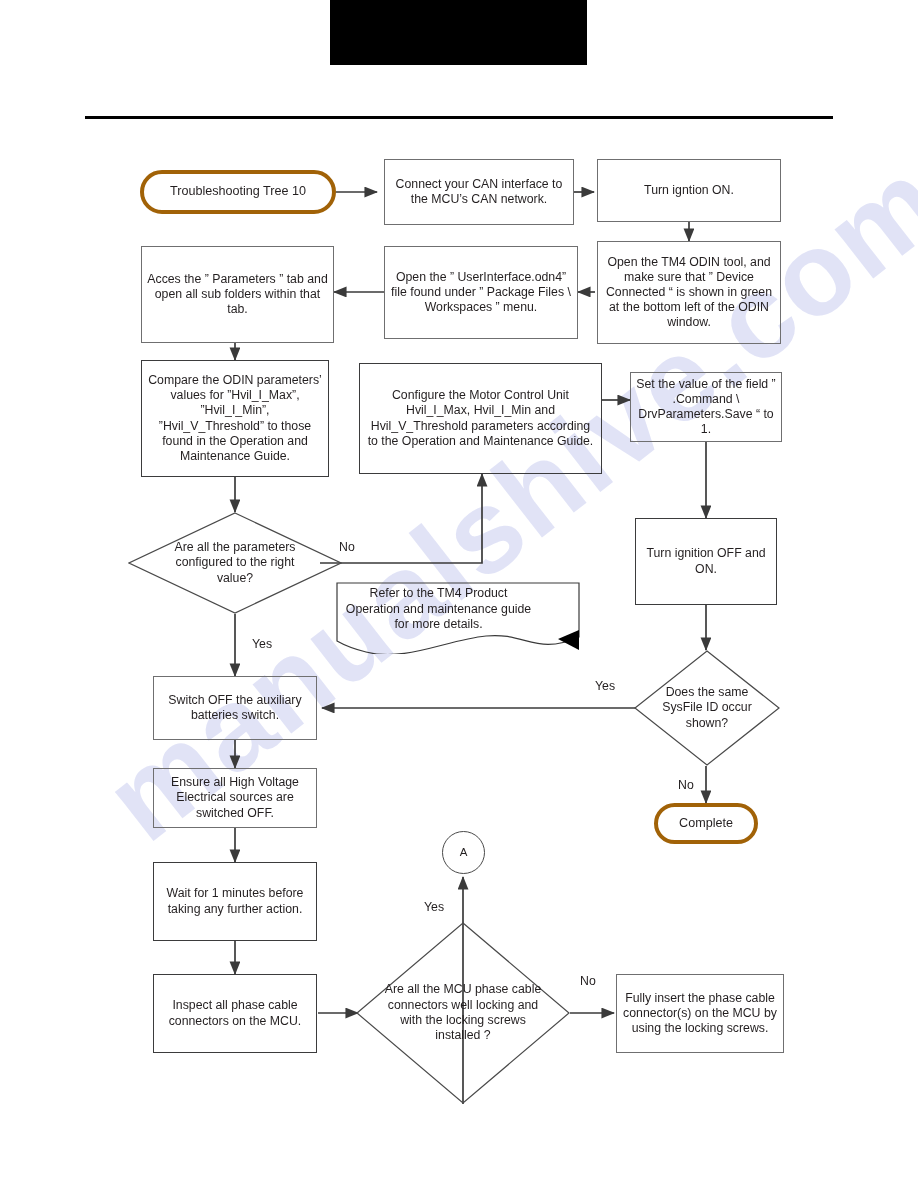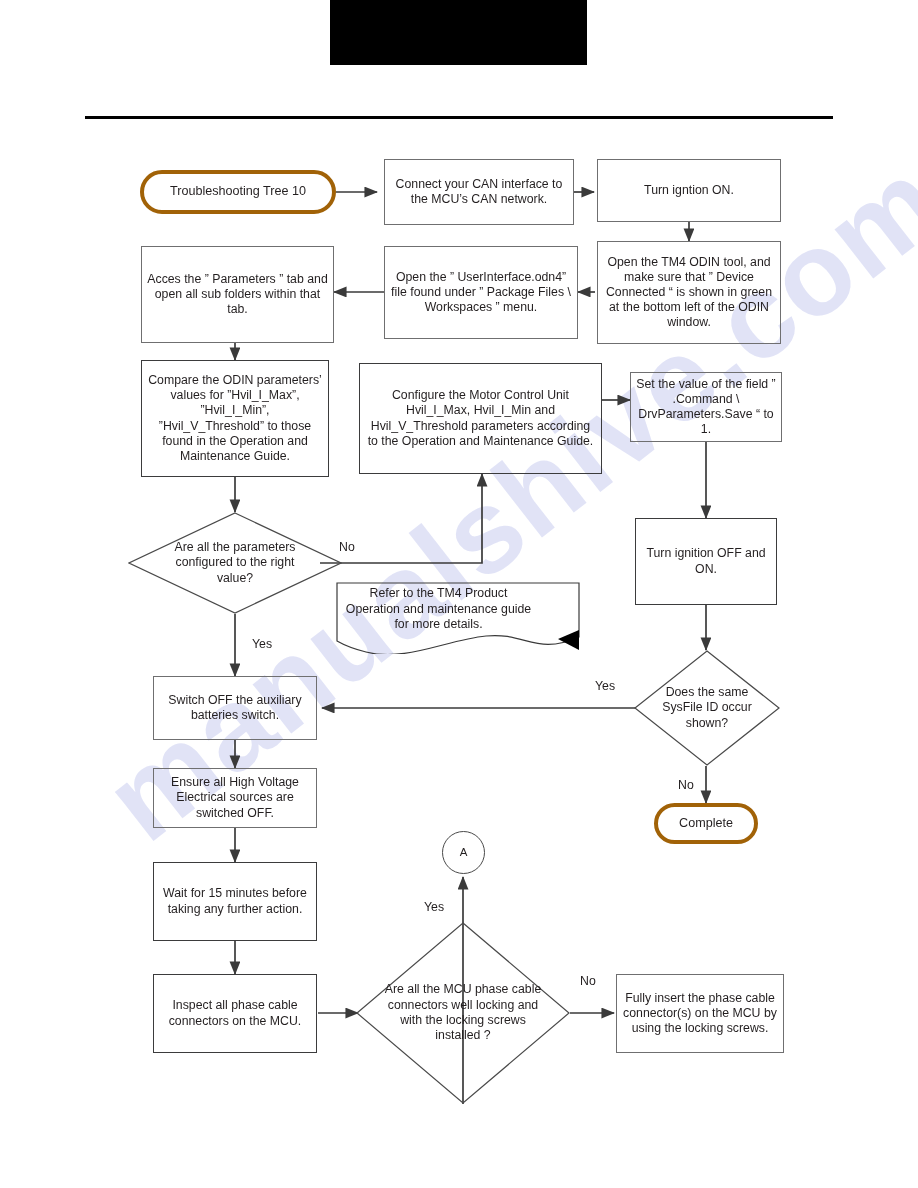--- a/index.html
+++ b/index.html
@@ -175,21 +175,21 @@
 
   <div class="node box" style="left:153px;top:676px;width:164px;height:64px;">
     <span>Switch OFF the auxiliary batteries switch.</span>
   </div>
 
   <div class="node box" style="left:153px;top:768px;width:164px;height:60px;">
     <span>Ensure all High Voltage Electrical sources are switched OFF.</span>
   </div>
 
   <div class="node box dark" style="left:153px;top:862px;width:164px;height:79px;">
-    <span>Wait for 15 minutes before taking any further action.</span>
+    <span>Wait for 1 minutes before taking any further action.</span>
   </div>
 
   <div class="node box dark" style="left:153px;top:974px;width:164px;height:79px;">
     <span>Inspect all phase cable connectors on the MCU.</span>
   </div>
 
   <div class="diamond-wrap" style="left:356px;top:922px;width:214px;height:182px;">
     <svg width="214" height="182" viewBox="0 0 214 182" xmlns="http://www.w3.org/2000/svg">
       <polygon points="107,1 213,91 107,181 1,91" fill="none" stroke="#4a4a4a" stroke-width="1.2"></polygon>
     </svg>

